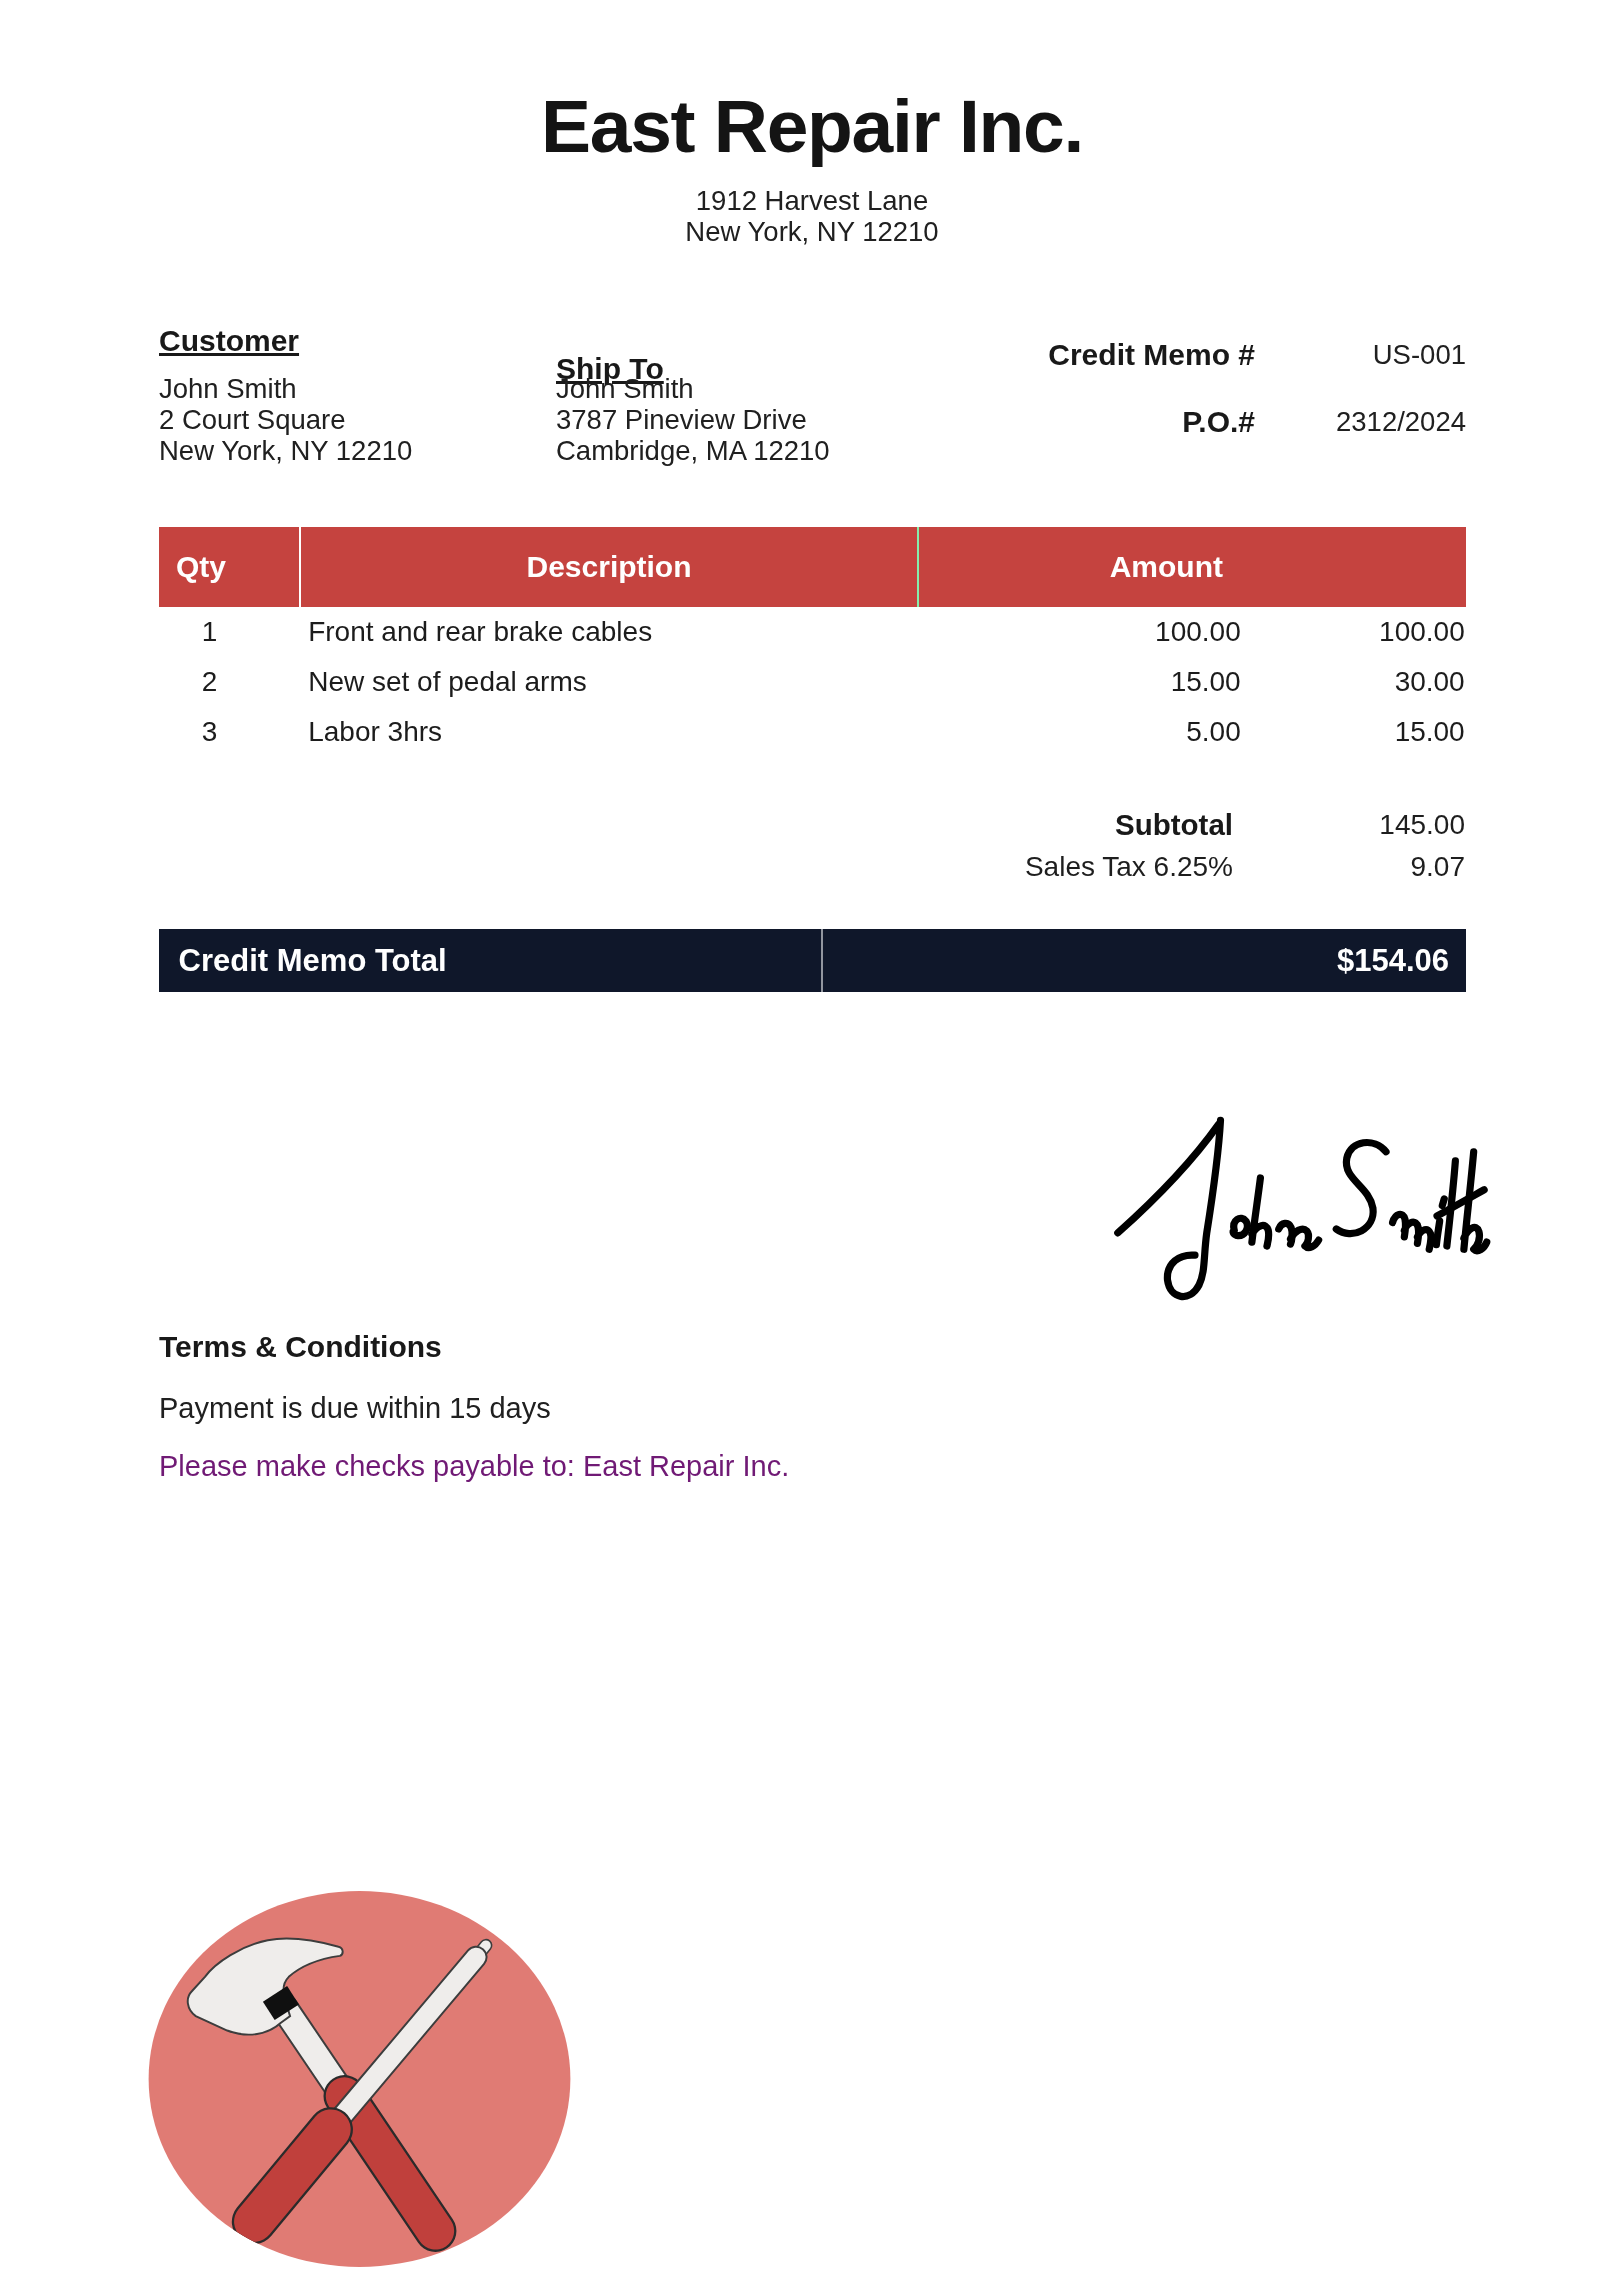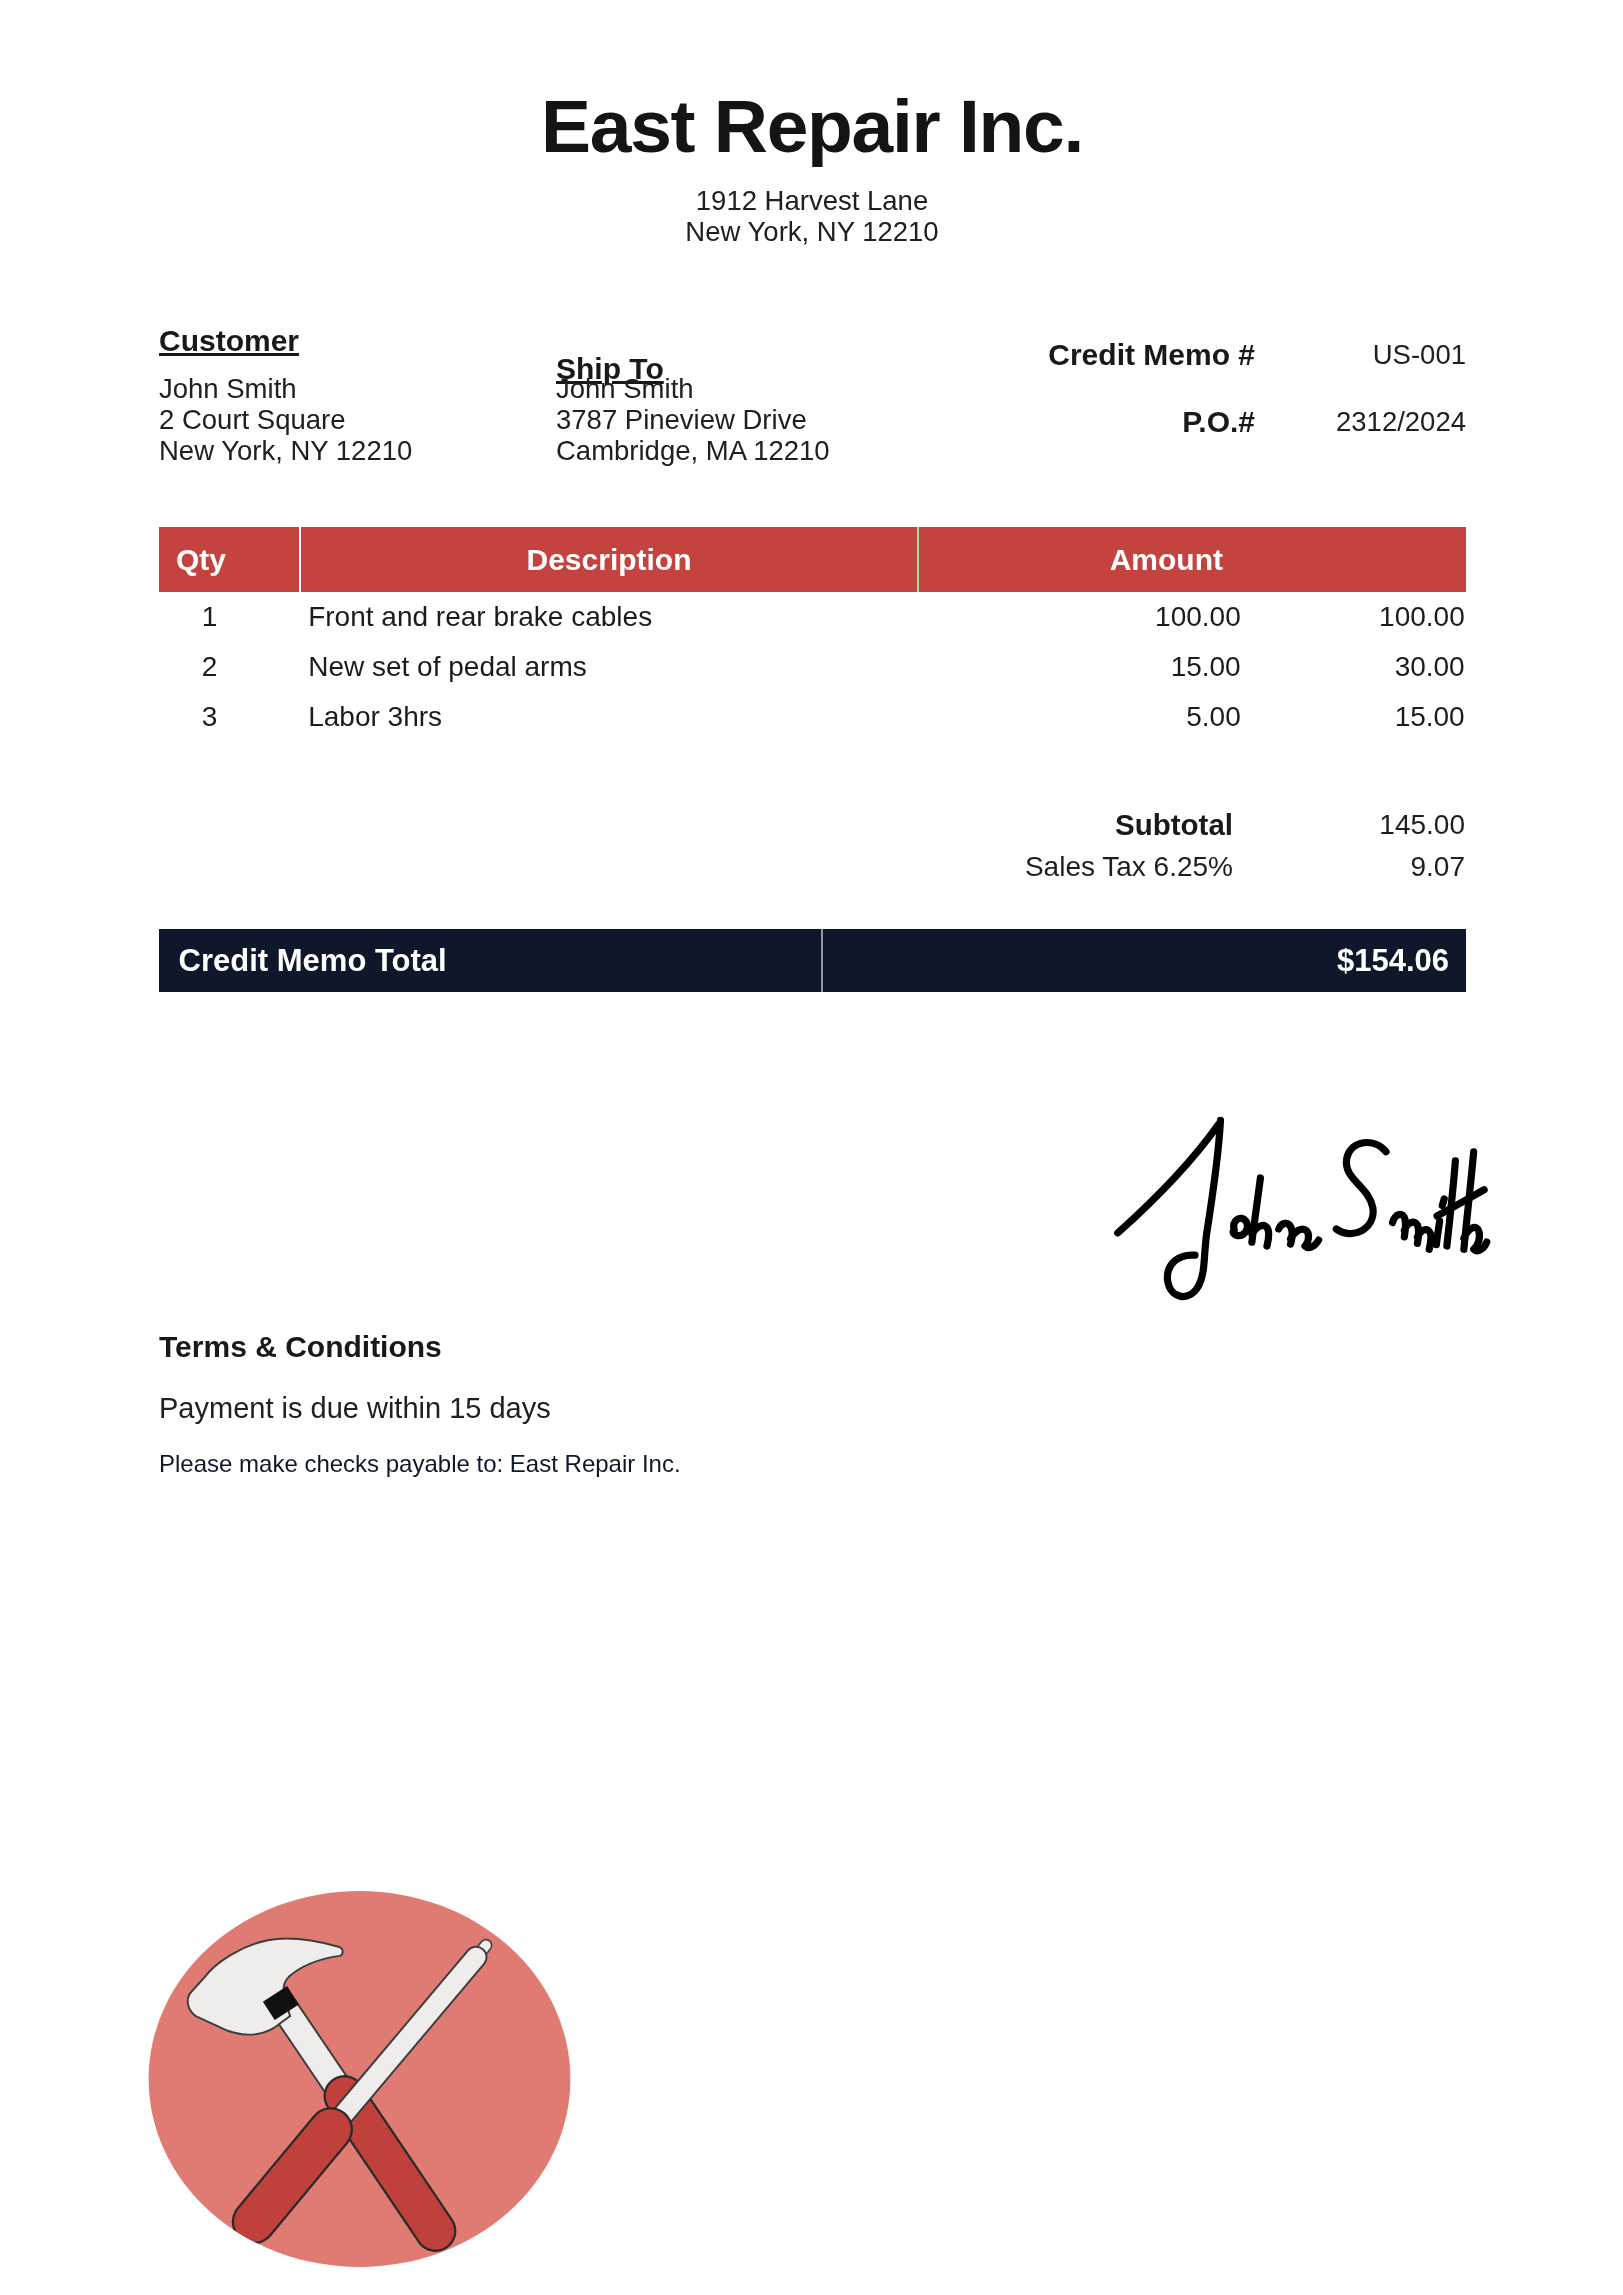--- a/index.html
+++ b/index.html
@@ -38,21 +38,21 @@
   .memo-label{right:369px;text-align:right;font-size:30px;font-weight:bold;color:#191919;line-height:34px;}
   .memo-value{right:158px;text-align:right;font-size:27.5px;color:#202020;line-height:34px;}
   .memo-row1{top:338px;}
   .memo-row2{top:405px;}
 
   
   .items{left:159px;top:527px;width:1307px;}
   .thead{
     display:grid;
     grid-template-columns:140px 618px 325px 224px;
-    height:65px;
+    height:80px;
     background:#C5433F;
   }
   .thead>div{
     display:flex;align-items:center;
     color:#ffffff;font-size:30px;font-weight:bold;
   }
   .th-qty{padding-left:17px;}
   .th-desc{justify-content:center;border-left:2px solid #ffffff;}
   .th-unit{justify-content:flex-end;padding-right:6.5px;border-left:2px solid #ffffff;}
   .th-amount{justify-content:flex-end;padding-right:19px;border-left:2px solid #86efac;}
@@ -87,21 +87,21 @@
   }
   .total-label{position:absolute;left:19.6px;top:0;line-height:63px;font-size:31px;font-weight:bold;}
   .total-value{position:absolute;right:17px;top:0;line-height:63px;font-size:31px;font-weight:bold;}
 
   
   .signature{left:1106px;top:1081px;}
 
   
   .terms-heading{left:159px;top:1330px;font-size:30px;font-weight:bold;color:#191919;}
   .terms-line1{left:159px;top:1392px;font-size:29px;color:#202020;}
-  .terms-line2{left:159px;top:1450px;font-size:24px;color:#0f172a;}
+  .terms-line2{left:159px;top:1450px;font-size:29px;color:#701a75;}
 
   
   .logo{left:146px;top:1889px;}
 </style>
 </head>
 <body>
 
 <div class="page">
 
   <div class="abs company-name">East Repair Inc.</div>

